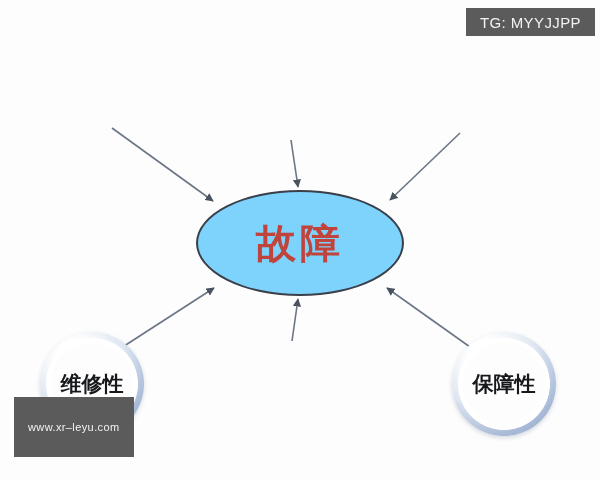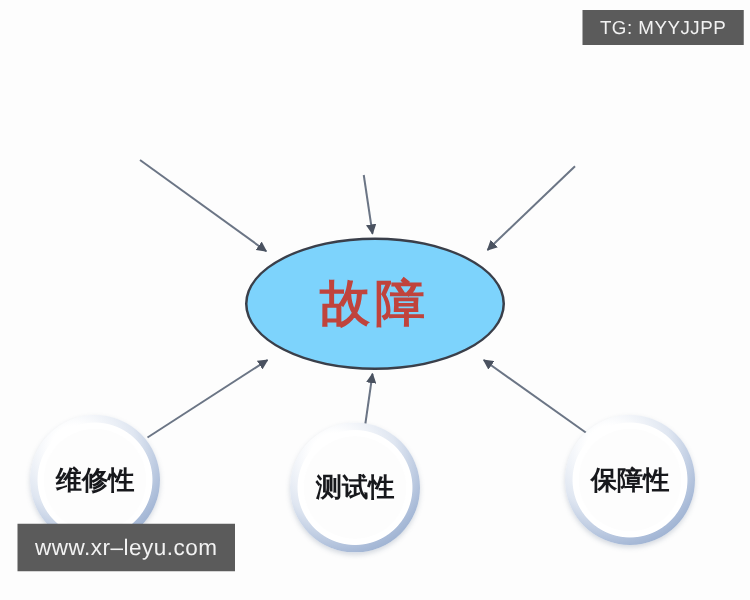--- a/index.html
+++ b/index.html
@@ -86,21 +86,21 @@
     letter-spacing: 0px;
     white-space: pre-line;
     font-family: "DejaVu Sans", "Liberation Sans", sans-serif;
     text-shadow: 0 1px 0 rgba(255,255,255,0.7);
   }
   .node-label.two-line { font-size: 20px; line-height: 1.12; }
 
   #node-reliability   { left: 28px;  top: 42px; }
   #node-environment   { left: 235px; top: 32px; }
   #node-safety        { left: 444px; top: 42px; }
-  #node-maintain      { left: 24px;  top: 332px; }
+  #node-maintain      { left: 40px;  top: 332px; }
   #node-testability   { left: 232px; top: 338px; }
   #node-support       { left: 452px; top: 332px; }
 
   
   .bar {
     position: absolute;
     background: #5b5b5b;
     color: #f2f2f2;
     display: flex;
     align-items: center;
@@ -112,22 +112,22 @@
   #tg-badge {
     right: 5px;
     top: 8px;
     height: 28px;
     padding: 0 14px;
   }
   #site-watermark {
     left: 14px;
     bottom: 23px;
     height: 30px;
-    padding: 4px 14px;
-    font-size: 18px;
+    padding: 15px 14px;
+    font-size: 11px;
   }
 </style>
 </head>
 <body>
 
 <div id="canvas">
 
   <svg id="links" viewBox="0 0 600 480" width="600" height="480">
     <defs>
       <marker id="arrowhead" viewBox="0 0 10 10" refX="9" refY="5" markerWidth="5.2" markerHeight="5.2" orient="auto-start-reverse">
@@ -144,23 +144,20 @@
     </g>
   </svg>
 
 
 
 
   <div class="node" id="node-maintain">
     <span class="node-label">维修性</span>
   </div>
 
-  <div class="node" id="node-testability">
-    <span class="node-label">测试性</span>
-  </div>
 
   <div class="node" id="node-support">
     <span class="node-label">保障性</span>
   </div>
 
   <div class="center-node">
     <span class="center-label">故障</span>
   </div>
 
   <div class="bar" id="tg-badge">

